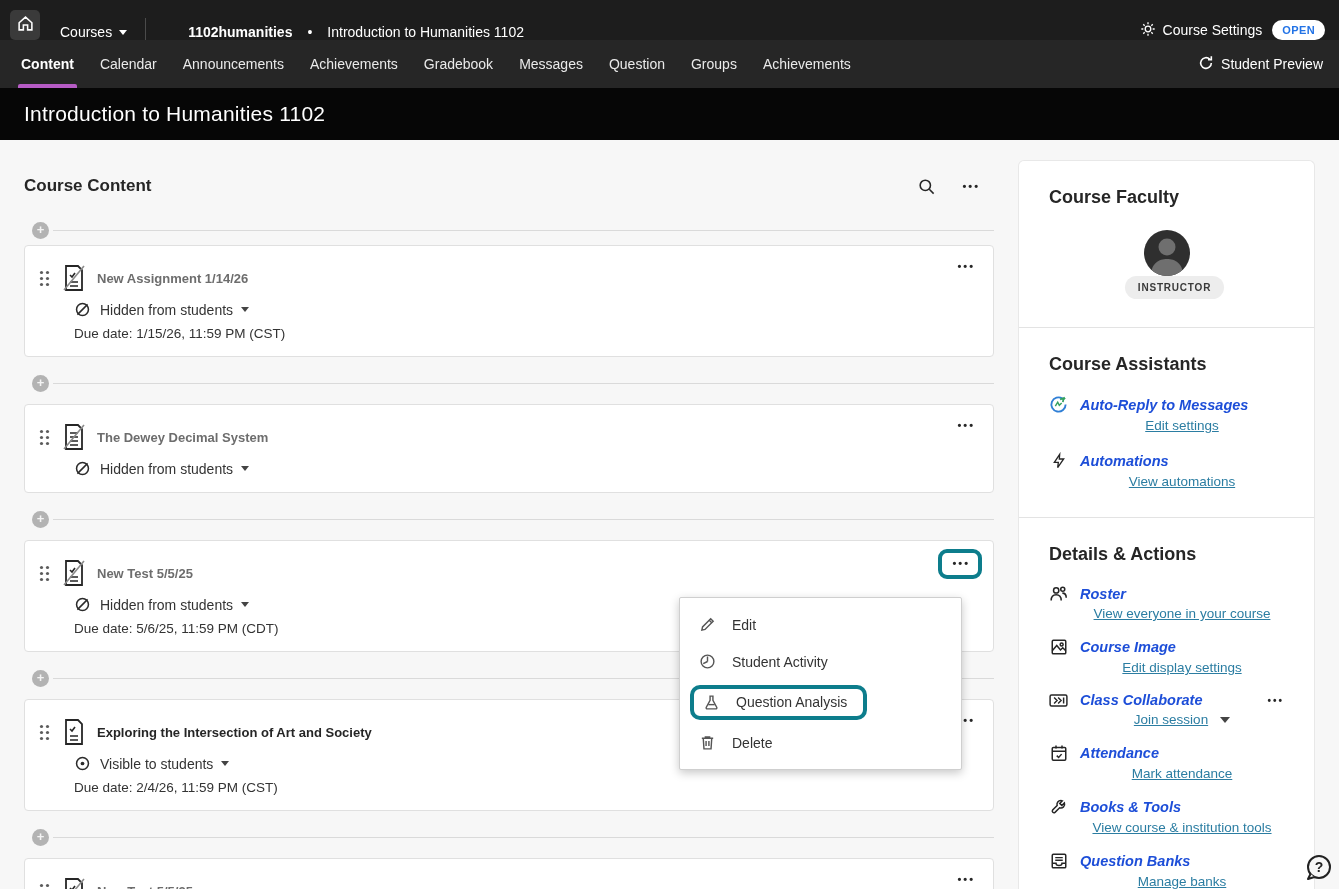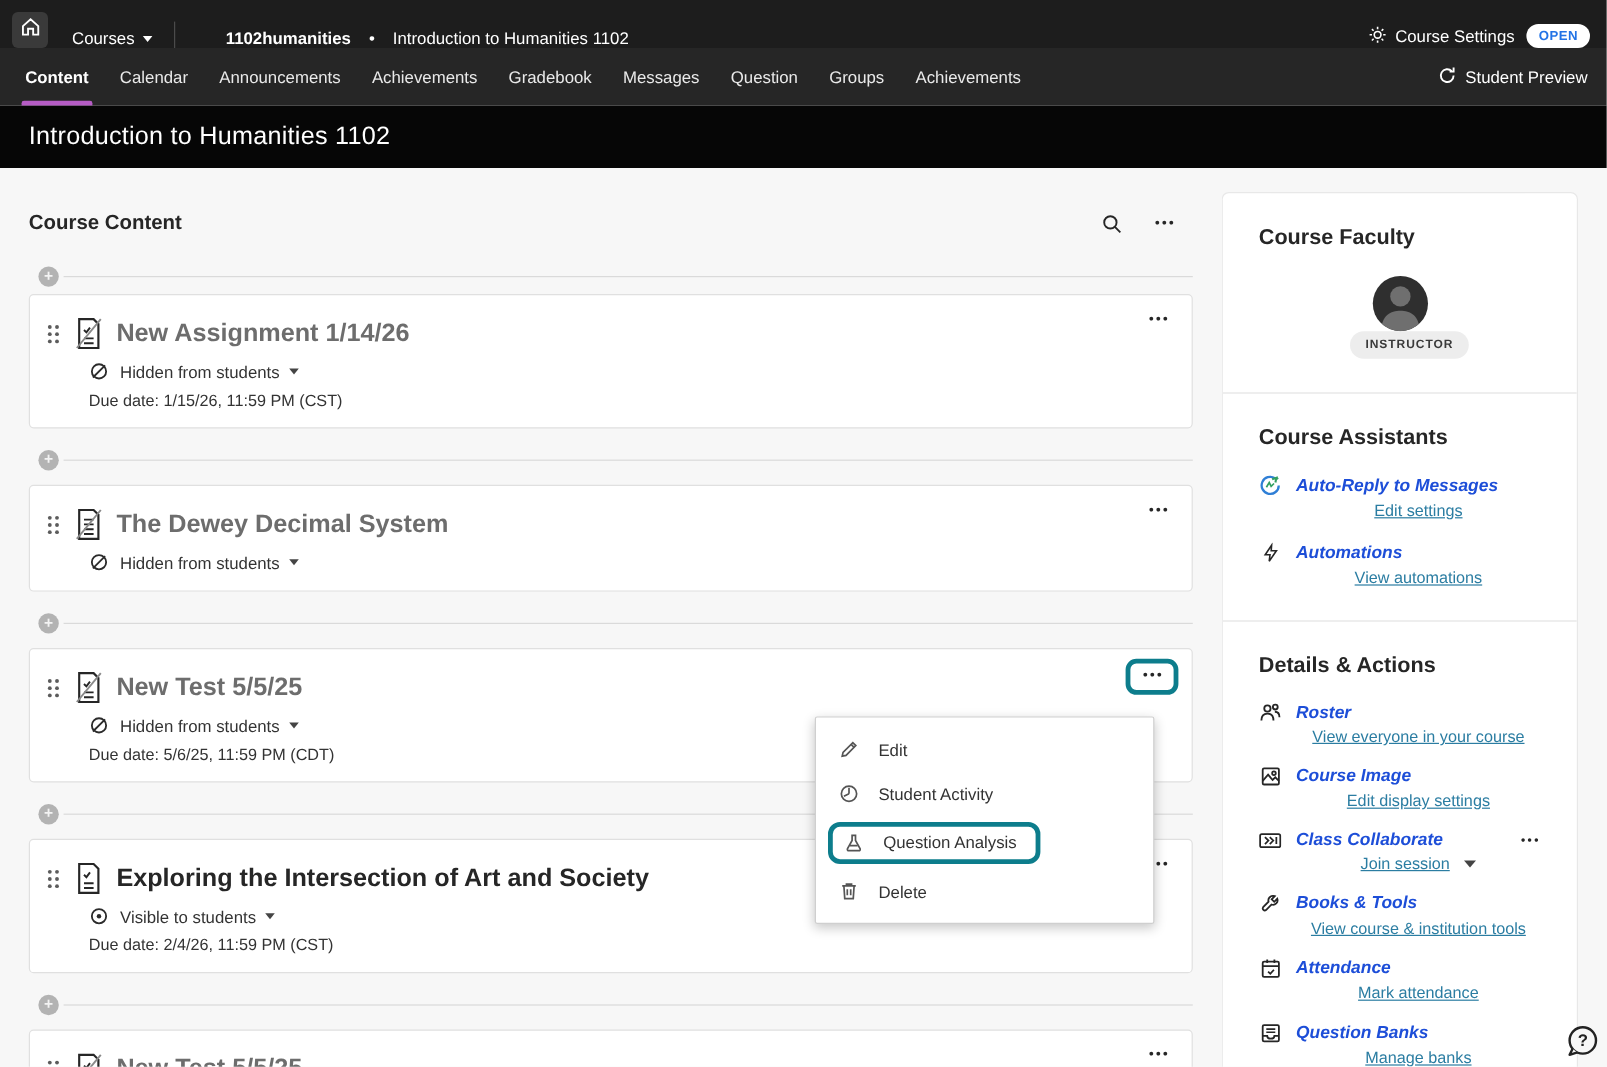--- a/index.html
+++ b/index.html
@@ -40,21 +40,21 @@
 
   .plus-divider { display:flex; align-items:center; margin:26px 0 6px 8px; }
   .plus-circle { width:17px; height:17px; border-radius:50%; background:#b3b3b3; color:#f3f3f3; font-size:13px; line-height:15px; text-align:center; font-weight:700; cursor:pointer; flex:0 0 auto; }
   .plus-line { flex:1; height:1px; background:#dadada; margin-left:4px; }
   .plus-divider.mid { margin-top:18px; margin-bottom:12px; }
 
   .card { position:relative; background:#fff; border:1px solid #e0e0e0; border-radius:4px; padding:17px 20px 15px 12px; }
   .card-title-row { display:flex; align-items:center; }
   .drag-handle { color:#5c5c5c; cursor:grab; margin:0 10px 0 2px; display:flex; }
   .doc-icon { position:relative; width:27px; height:30px; display:flex; align-items:center; justify-content:center; color:#262626; }
-  .item-title { margin-left:10px; font-size:21px; font-weight:700; cursor:pointer; }
+  .item-title { margin-left:10px; font-size:13px; font-weight:700; cursor:pointer; }
   .hidden-item .item-title { color:#6d6d6d; }
   .visible-item .item-title { color:#262626; }
   .meta-row { display:flex; align-items:center; margin:8px 0 0 37px; font-size:14px; color:#333; cursor:pointer; }
   .meta-row .v-icon { margin-right:9px; display:flex; color:#2b2b2b; }
   .meta-caret { width:0; height:0; border-left:4px solid transparent; border-right:4px solid transparent; border-top:5px solid #444; margin-left:8px; }
   .due-row { margin:8px 0 0 37px; font-size:13.5px; color:#333; }
   .card-ellipsis { position:absolute; top:14px; right:18px; font-size:11px; letter-spacing:2px; font-weight:700; color:#262626; cursor:pointer; }
   .hl-ellipsis { top:8px; right:11px; border:4px solid #0d7d8c; border-radius:9px; padding:4px 8px 6px 10px; background:#fff; }
 
   
@@ -497,43 +497,43 @@
           <div class="lnk-row">
             <span class="side-link">Join session</span>
             <span class="lnk-caret"></span>
           </div>
         </div>
 
         <div class="side-item">
           <div class="lbl-row">
             <span class="si">
               <svg width="18" height="18" viewBox="0 0 24 24" fill="none" stroke="#262626" stroke-width="2">
-                  <path d="M14.5 3.5 a5 5 0 0 0-5 6.4 L3.5 16 a2.3 2.3 0 0 0 3.2 3.2 L12.8 13 a5 5 0 0 0 6.4-6.4 L15.8 10 L13 7.2 L16.4 3.8 a5 5 0 0 0-1.9-.3 Z"></path>
-                </svg>
-            </span>
-            <span class="lbl">Books &amp; Tools</span>
-          </div>
-          <div class="lnk-row">
-            <span class="side-link">View course &amp; institution tools</span>
-          </div>
-        </div>
-
-        <div class="side-item">
-          <div class="lbl-row">
-            <span class="si">
-              <svg width="18" height="18" viewBox="0 0 24 24" fill="none" stroke="#262626" stroke-width="2">
                   <rect x="3" y="4.5" width="18" height="17" rx="1.5"></rect>
                   <path d="M8 2 V6 M16 2 V6 M3 9.5 H21"></path>
                   <path d="M9 15.5 L11.5 18 L15.5 13.5"></path>
                 </svg>
             </span>
             <span class="lbl">Attendance</span>
           </div>
           <div class="lnk-row">
             <span class="side-link">Mark attendance</span>
+          </div>
+        </div>
+
+        <div class="side-item">
+          <div class="lbl-row">
+            <span class="si">
+              <svg width="18" height="18" viewBox="0 0 24 24" fill="none" stroke="#262626" stroke-width="2">
+                  <path d="M14.5 3.5 a5 5 0 0 0-5 6.4 L3.5 16 a2.3 2.3 0 0 0 3.2 3.2 L12.8 13 a5 5 0 0 0 6.4-6.4 L15.8 10 L13 7.2 L16.4 3.8 a5 5 0 0 0-1.9-.3 Z"></path>
+                </svg>
+            </span>
+            <span class="lbl">Books &amp; Tools</span>
+          </div>
+          <div class="lnk-row">
+            <span class="side-link">View course &amp; institution tools</span>
           </div>
         </div>
 
         <div class="side-item">
           <div class="lbl-row">
             <span class="si">
               <svg width="18" height="18" viewBox="0 0 24 24" fill="none" stroke="#262626" stroke-width="2">
                   <rect x="3" y="3" width="18" height="18" rx="1.5"></rect>
                   <path d="M3 15 H8 C8 16.8 9.5 18 12 18 C14.5 18 16 16.8 16 15 H21"></path>
                   <path d="M7 7.5 H17 M7 11 H17" stroke-width="1.8"></path>

